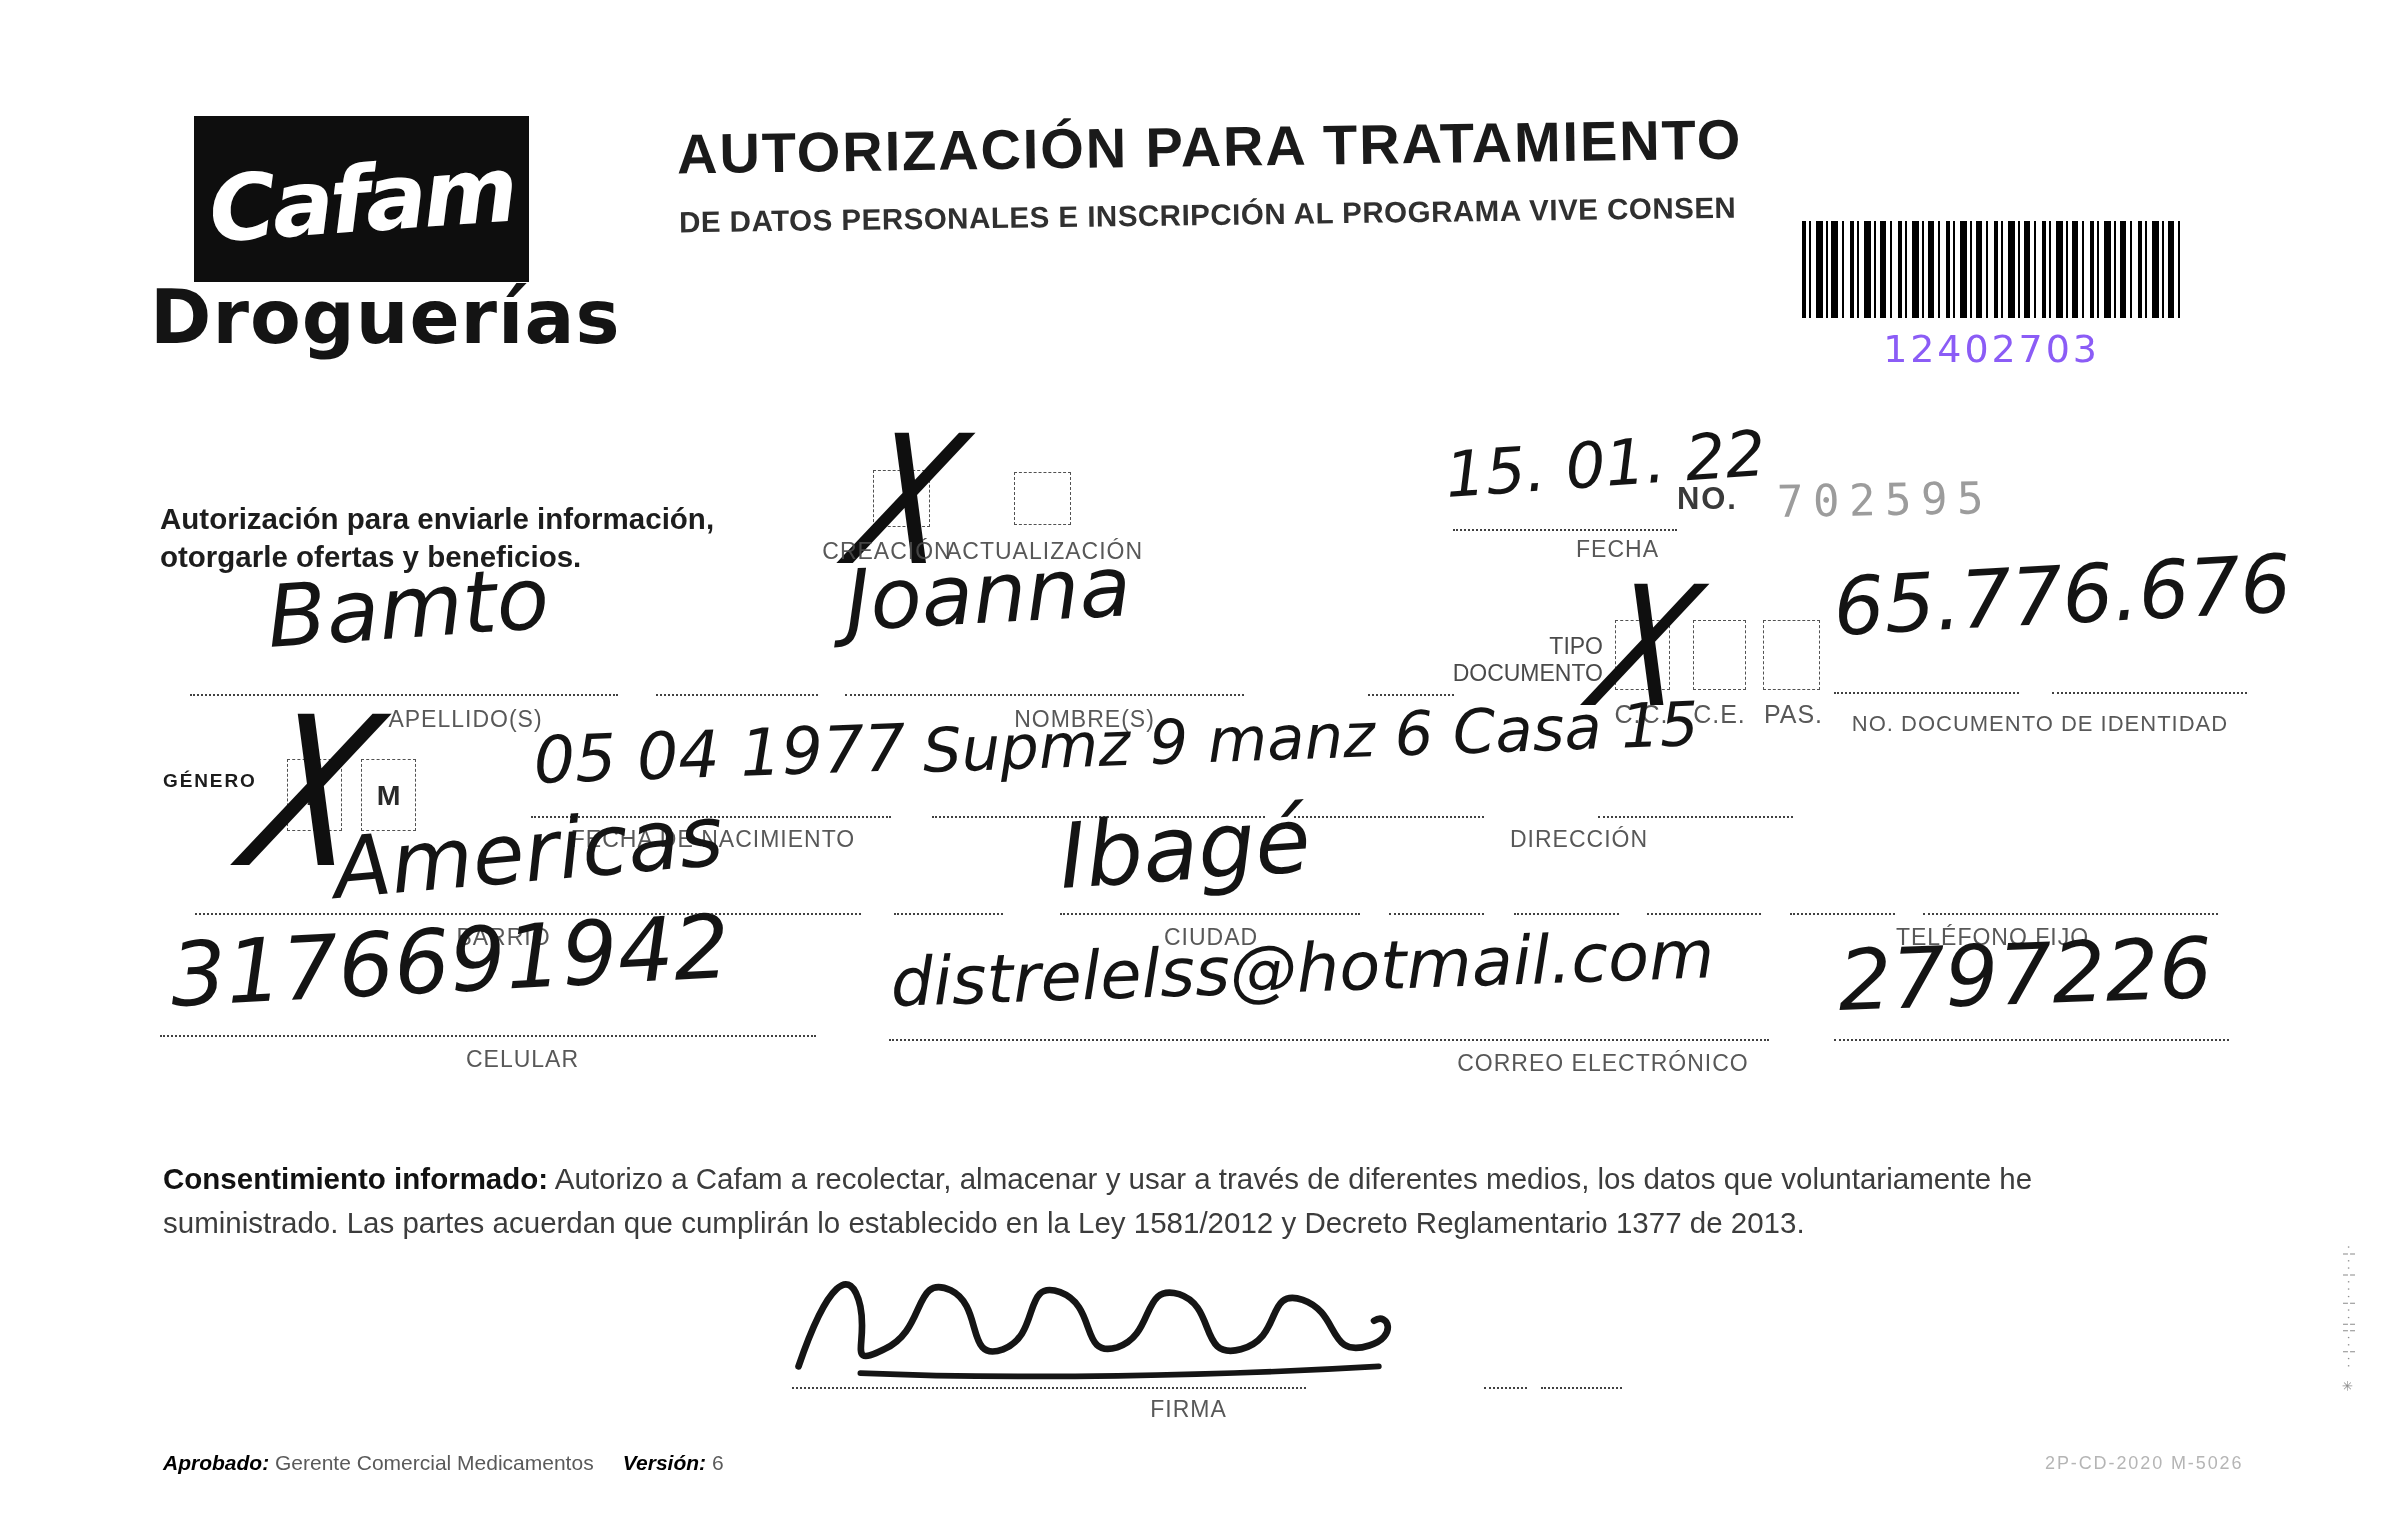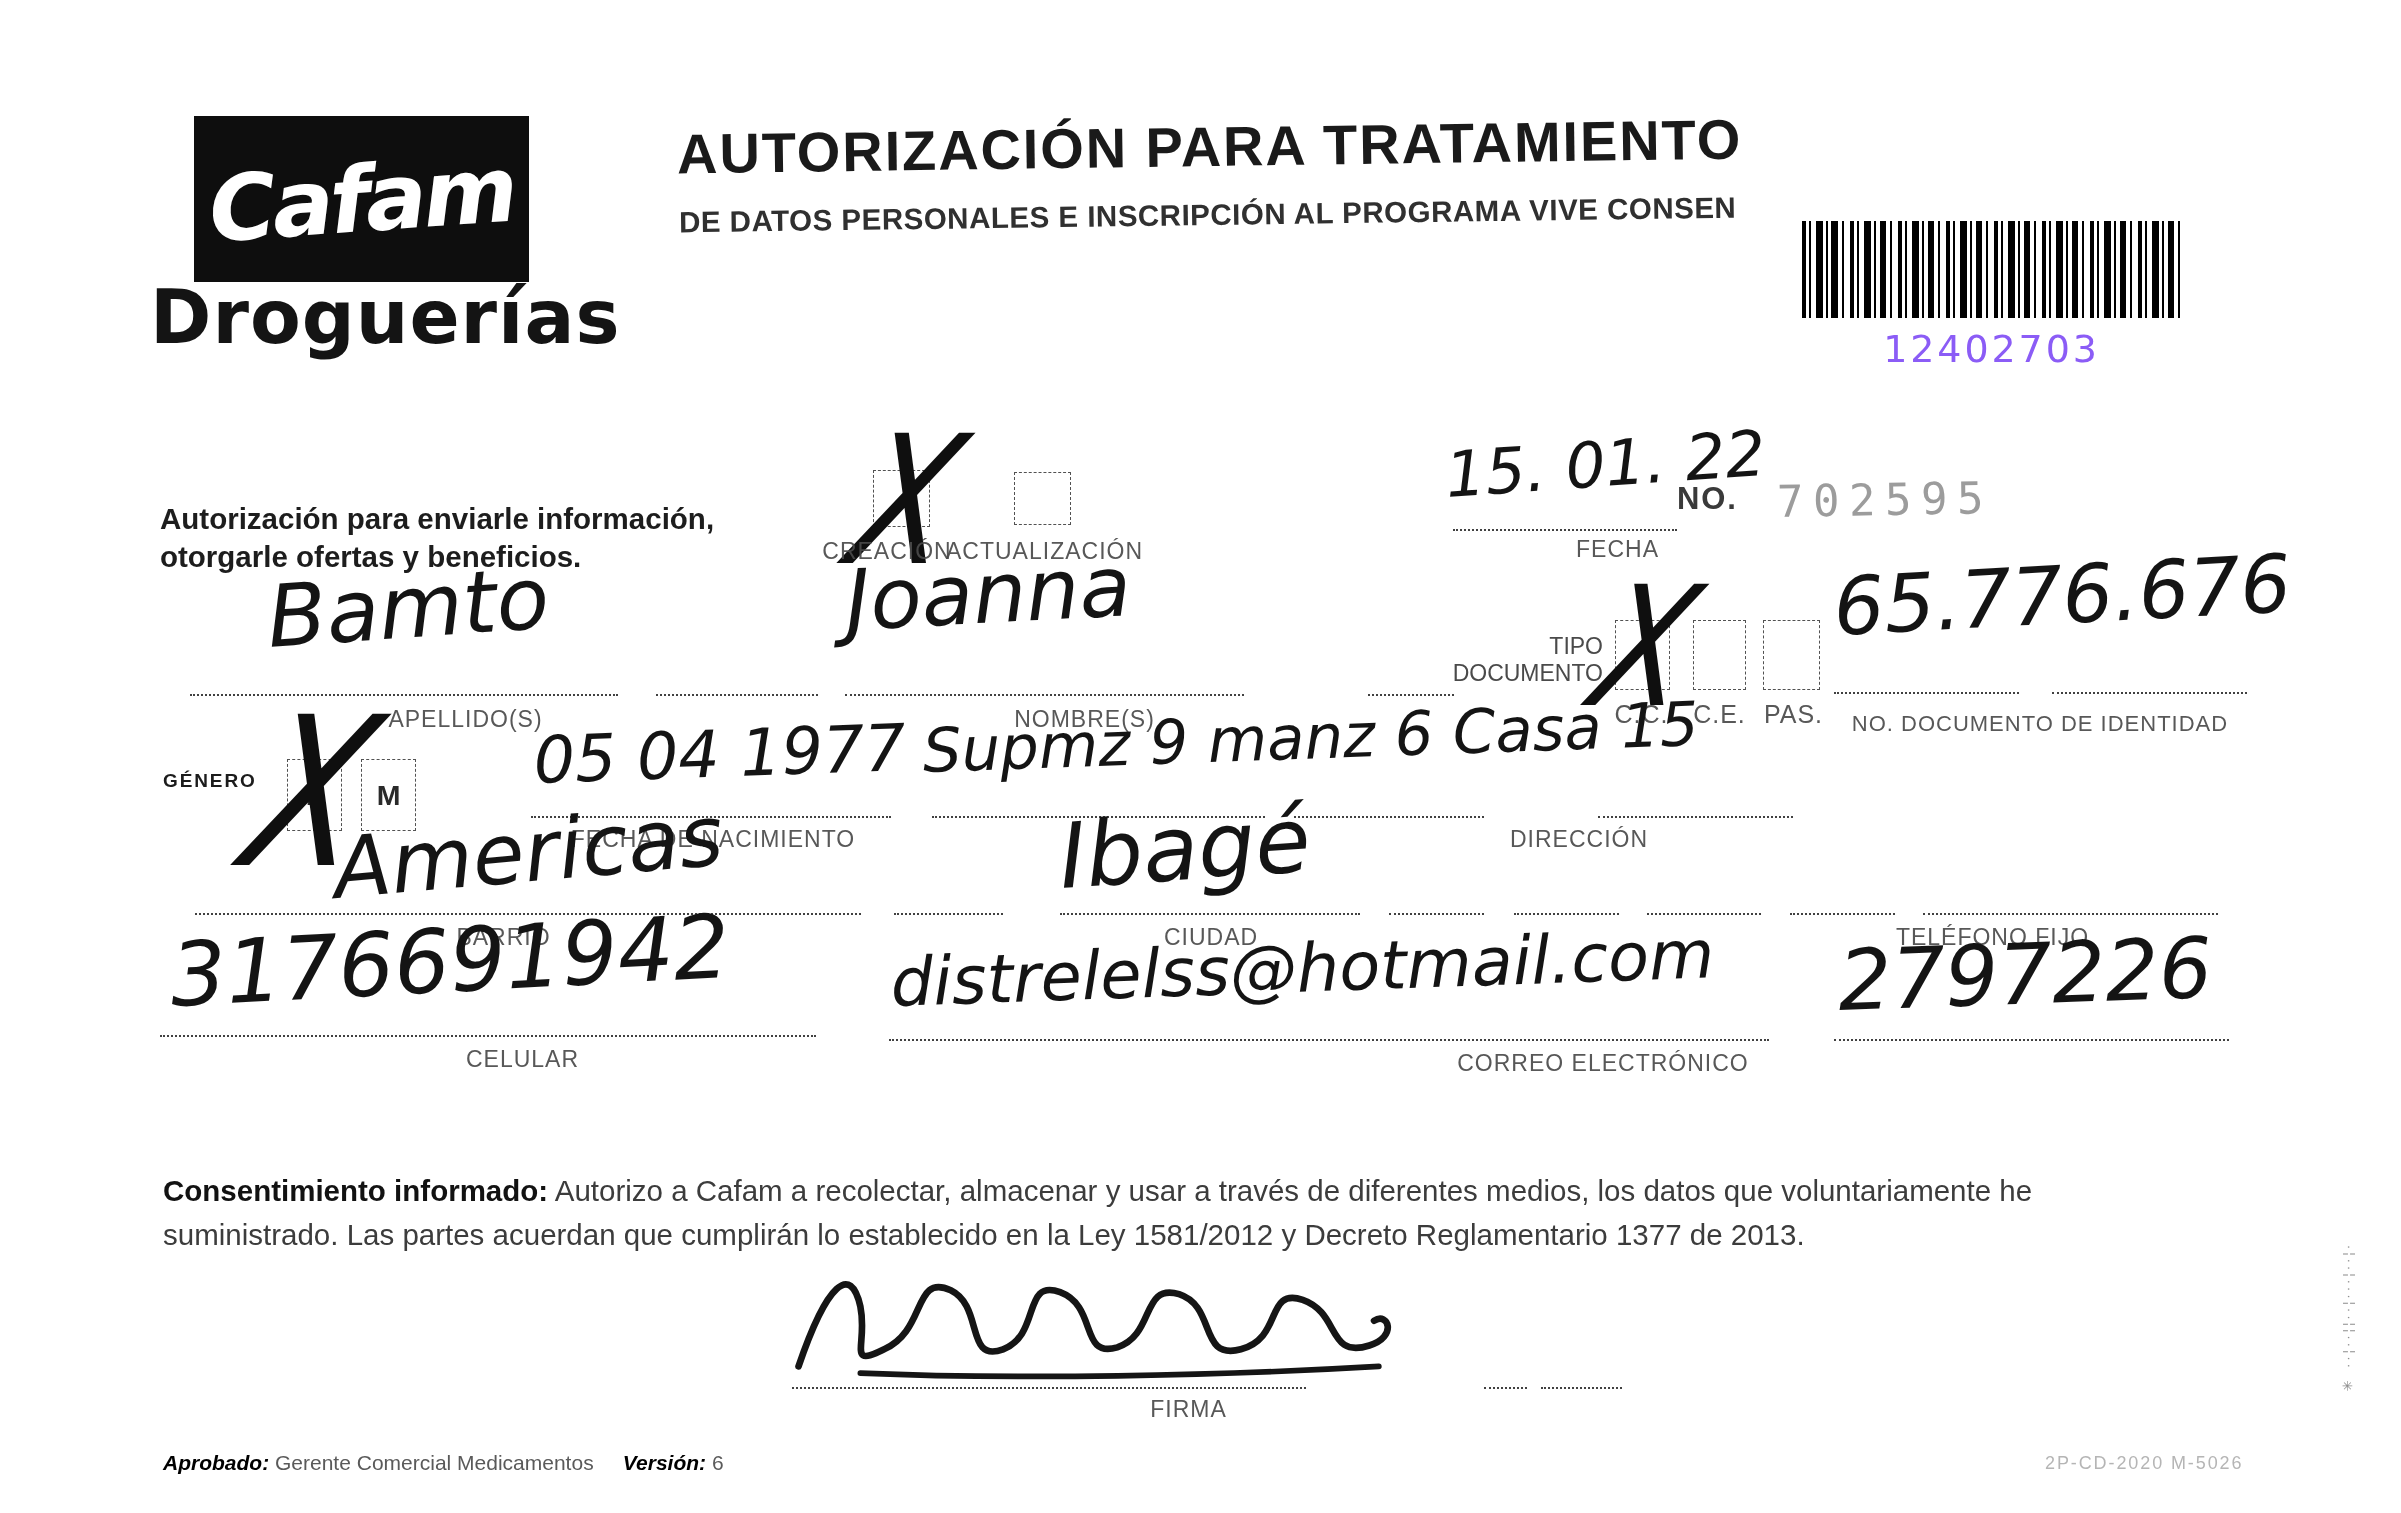--- a/index.html
+++ b/index.html
@@ -33,21 +33,21 @@
   .hand{font-family:"DejaVu Sans",sans-serif;font-style:italic;color:#141414;
         white-space:nowrap;transform-origin:left bottom;}
   .xmark{font-family:"DejaVu Sans",sans-serif;font-style:italic;color:#0f0f0f;line-height:1;
         transform:skewX(-14deg) scaleY(1.25);font-weight:400;}
   .no-label{left:1677px;top:481px;font-size:31px;font-weight:bold;color:#3a3a3a;letter-spacing:1.9px;}
   .stamp{left:1777px;top:474px;font-family:"DejaVu Sans Mono",monospace;font-size:44px;
         color:#9c9c9c;letter-spacing:9.5px;transform:rotate(-1deg);}
   .genero{left:163px;top:770px;font-size:19px;font-weight:bold;letter-spacing:1.9px;color:#1c1c1c;}
   .tipo-doc{left:1415px;top:633px;width:188px;text-align:right;font-size:23px;
         color:#4a4a4a;line-height:27px;}
-  .consent{left:163px;top:1157px;width:2169px;font-size:29.5px;line-height:44px;color:#3c3c3c;margin-top:12px;}
+  .consent{left:163px;top:1157px;width:2169px;font-size:29.5px;line-height:44px;color:#3c3c3c;}
   .consent b{color:#121212;}
   .firma-label{left:1046px;top:1396px;width:285px;}
   .footer{left:163px;top:1451px;font-size:21px;color:#5a5a5a;}
   .footer b{color:#000000;font-style:italic;}
   .footer-code{left:2045px;top:1453px;font-size:18px;color:#b5b5b5;letter-spacing:1.9px;}
   .vnote{left:2340px;top:1242px;writing-mode:vertical-rl;transform:rotate(180deg);
         font-size:13.3px;color:#8f8f8f;letter-spacing:2.9px;text-align:center;}
   svg.sig{overflow:visible;}
 </style>
 </head>

